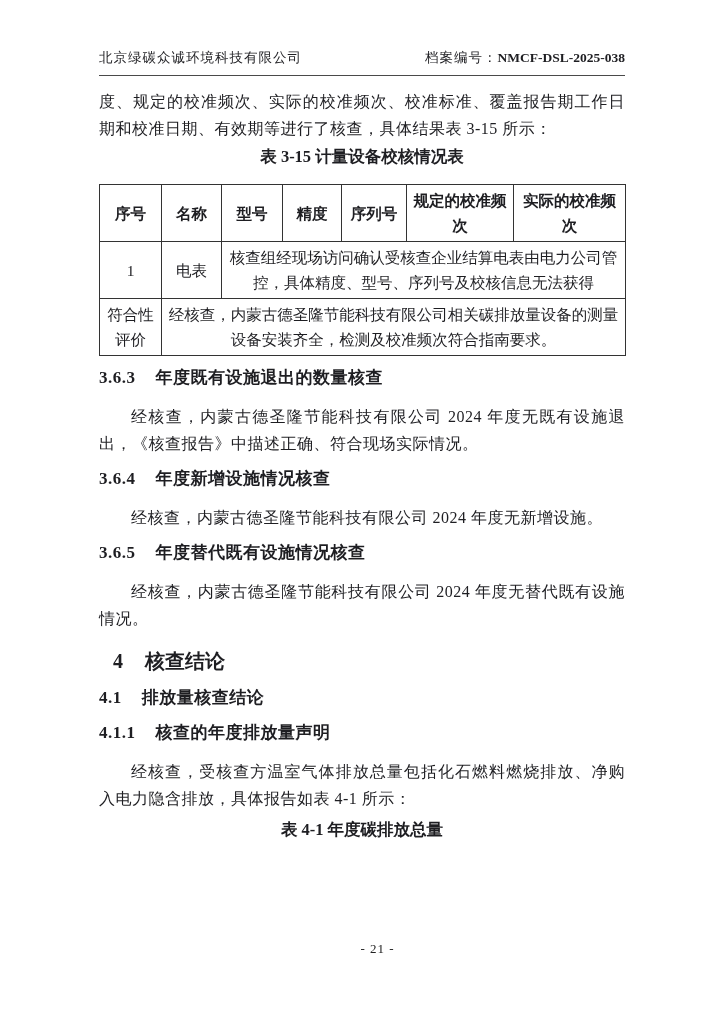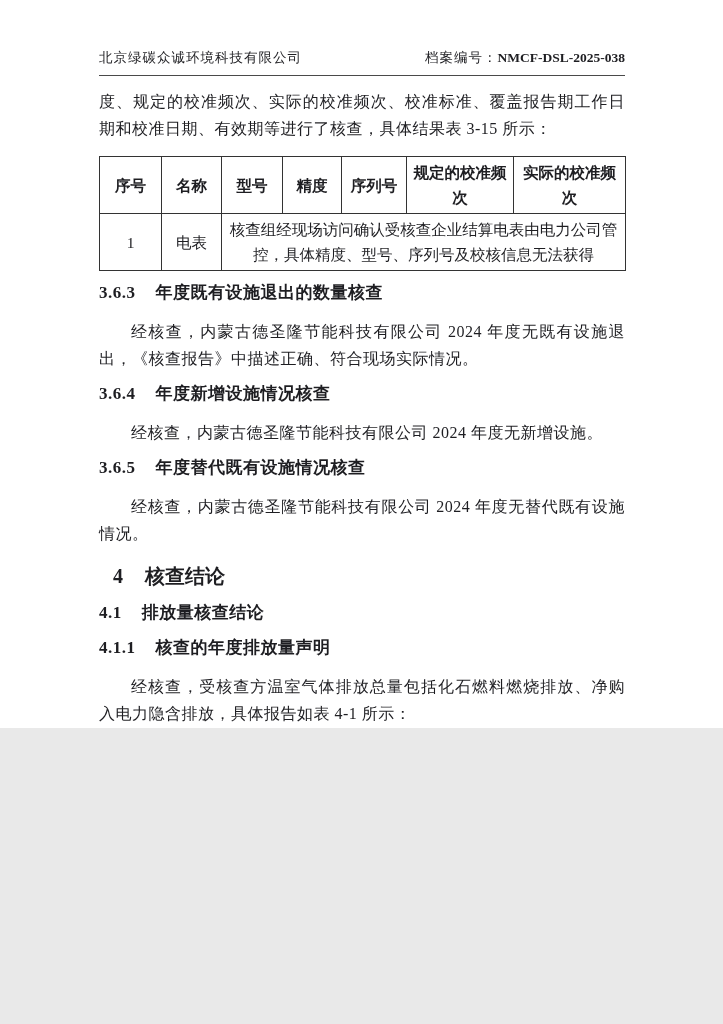--- a/index.html
+++ b/index.html
@@ -1,19 +1,19 @@
 <!DOCTYPE html>
 <html><head>
 <meta charset="utf-8">
 <style>
   html, body { margin: 0; padding: 0; background: #e9e9e9; }
   .page {
     position: relative;
     width: 723px;
-    height: 728px;
+    height: 1024px;
     margin: 0 auto;
     background: #ffffff;
     font-family: "Liberation Serif", "DejaVu Serif", serif;
     color: #1e1e22;
     overflow: hidden;
   }
   .content {
     position: absolute;
     left: 99px;
     top: 0;
@@ -99,20 +99,21 @@
 
     <div class="doc-header">
       <span>北京绿碳众诚环境科技有限公司</span>
       <span>
         <span>档案编号：</span><span class="file-no">NMCF-DSL-2025-038</span>
       </span>
     </div>
 
     <p class="body-par no-indent">度、规定的校准频次、实际的校准频次、校准标准、覆盖报告期工作日期和校准日期、有效期等进行了核查，具体结果表 3-15 所示：</p>
 
+    <div class="tbl-title">表 3-15  计量设备校核情况表</div>
 
     <table class="t315">
       <colgroup>
         <col style="width:62px">
           <col style="width:60px">
           <col style="width:61px">
           <col style="width:59px">
           <col style="width:65px">
           <col style="width:107px">
           <col style="width:112px">
@@ -124,20 +125,24 @@
           <th>型号</th>
           <th>精度</th>
           <th>序列号</th>
           <th>规定的校准频次</th>
           <th>实际的校准频次</th>
         </tr>
         <tr>
           <td>1</td>
           <td>电表</td>
           <td colspan="5">核查组经现场访问确认受核查企业结算电表由电力公司管控，具体精度、型号、序列号及校核信息无法获得</td>
+        </tr>
+        <tr>
+          <td>符合性评价</td>
+          <td colspan="6">经核查，内蒙古德圣隆节能科技有限公司相关碳排放量设备的测量设备安装齐全，检测及校准频次符合指南要求。</td>
         </tr>
       </tbody>
     </table>
 
     <h3 class="sec">
       <span class="num">3.6.3</span><span>年度既有设施退出的数量核查</span>
     </h3>
     <p class="body-par">经核查，内蒙古德圣隆节能科技有限公司 2024 年度无既有设施退出，《核查报告》中描述正确、符合现场实际情况。</p>
 
     <h3 class="sec">

